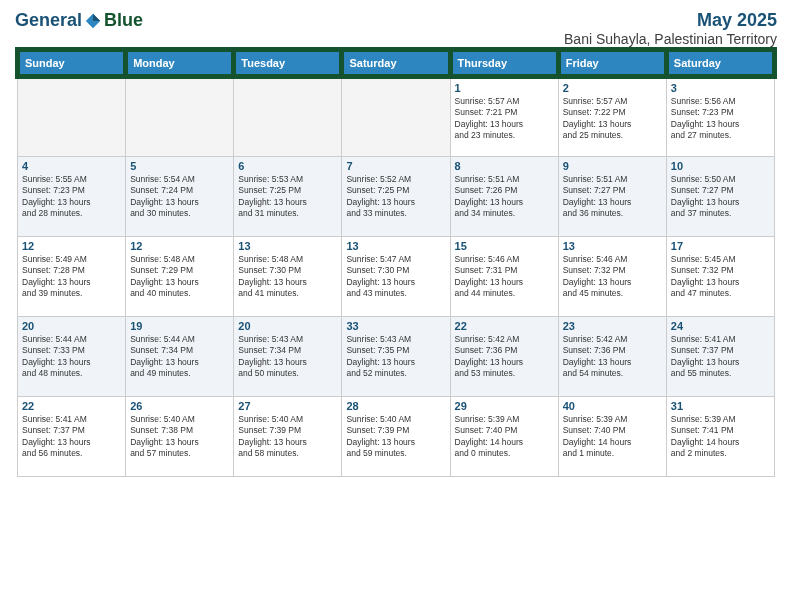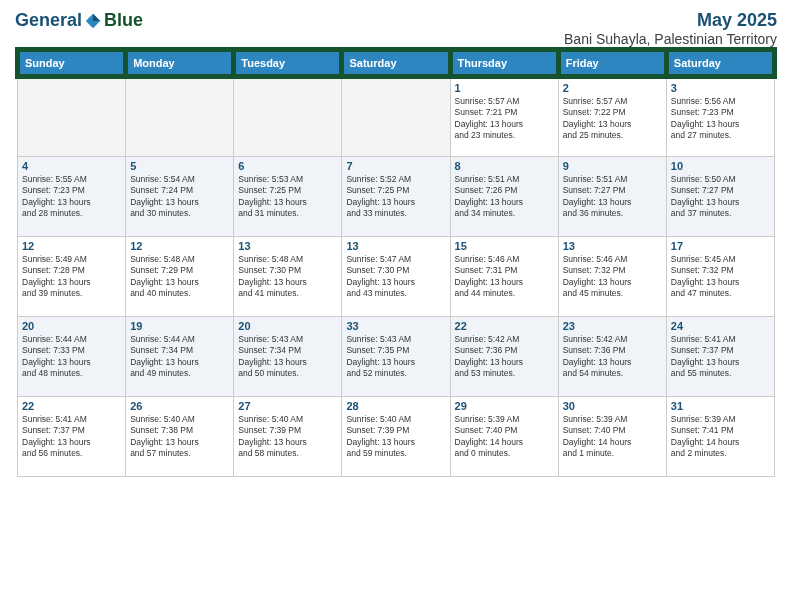--- a/index.html
+++ b/index.html
@@ -261,21 +261,21 @@
           </td>
           <td>
             <span class="day-number">28</span>
             <div class="day-info">Sunrise: 5:40 AM<br>Sunset: 7:39 PM<br>Daylight: 13 hours<br>and 59 minutes.</div>
           </td>
           <td>
             <span class="day-number">29</span>
             <div class="day-info">Sunrise: 5:39 AM<br>Sunset: 7:40 PM<br>Daylight: 14 hours<br>and 0 minutes.</div>
           </td>
           <td>
-            <span class="day-number">30</span>
+            <span class="day-number">40</span>
             <div class="day-info">Sunrise: 5:39 AM<br>Sunset: 7:40 PM<br>Daylight: 14 hours<br>and 1 minute.</div>
           </td>
           <td>
             <span class="day-number">31</span>
             <div class="day-info">Sunrise: 5:39 AM<br>Sunset: 7:41 PM<br>Daylight: 14 hours<br>and 2 minutes.</div>
           </td>
         </tr>
       </tbody>
   </table>
 </div>

